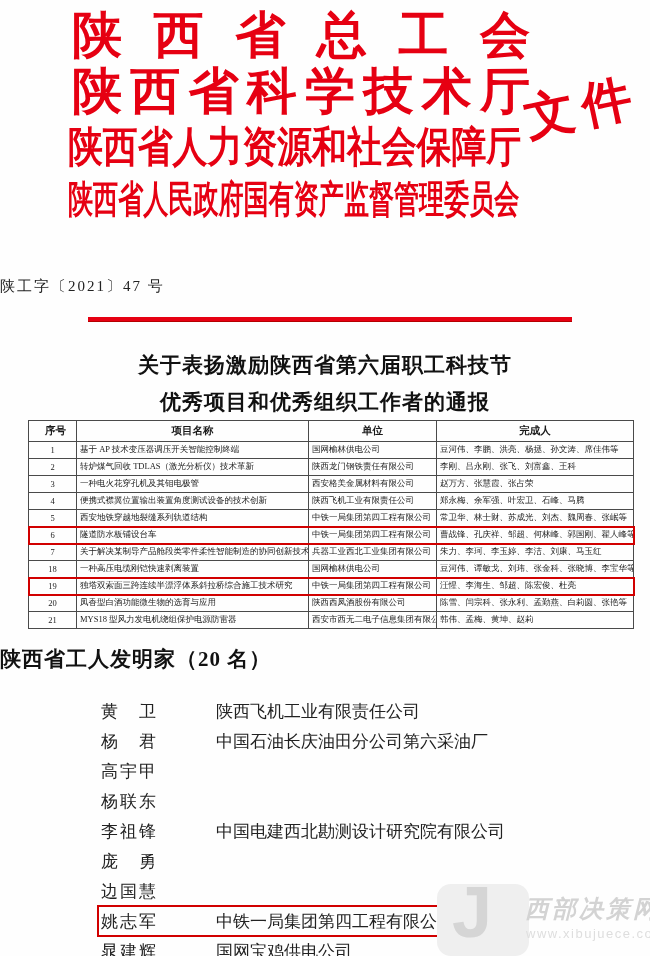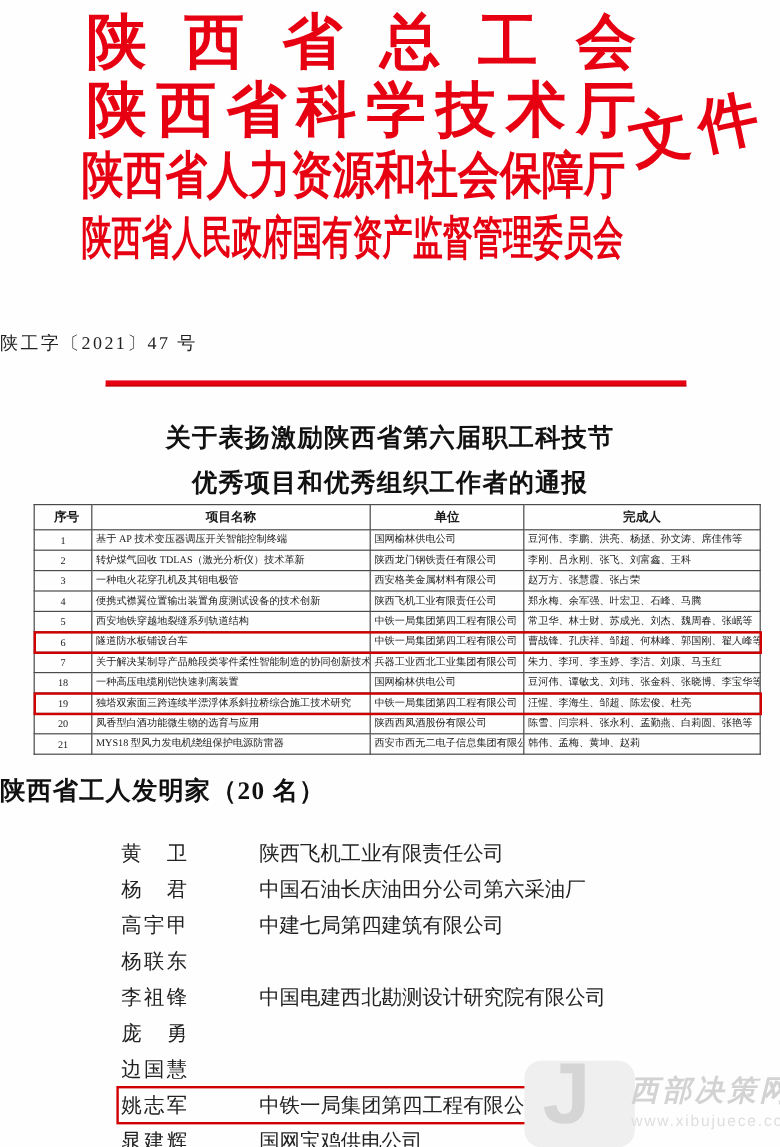--- a/index.html
+++ b/index.html
@@ -255,21 +255,20 @@
           <span>君</span>
         </span>
         <span class="inv-org">中国石油长庆油田分公司第六采油厂</span>
       </div>
       <div class="inv-row">
         <span class="inv-name">
           <span>高</span>
           <span>宇</span>
           <span>甲</span>
         </span>
-        <span class="inv-org">中建七局第四建筑有限公司</span>
       </div>
       <div class="inv-row">
         <span class="inv-name">
           <span>杨</span>
           <span>联</span>
           <span>东</span>
         </span>
       </div>
       <div class="inv-row">
         <span class="inv-name">

